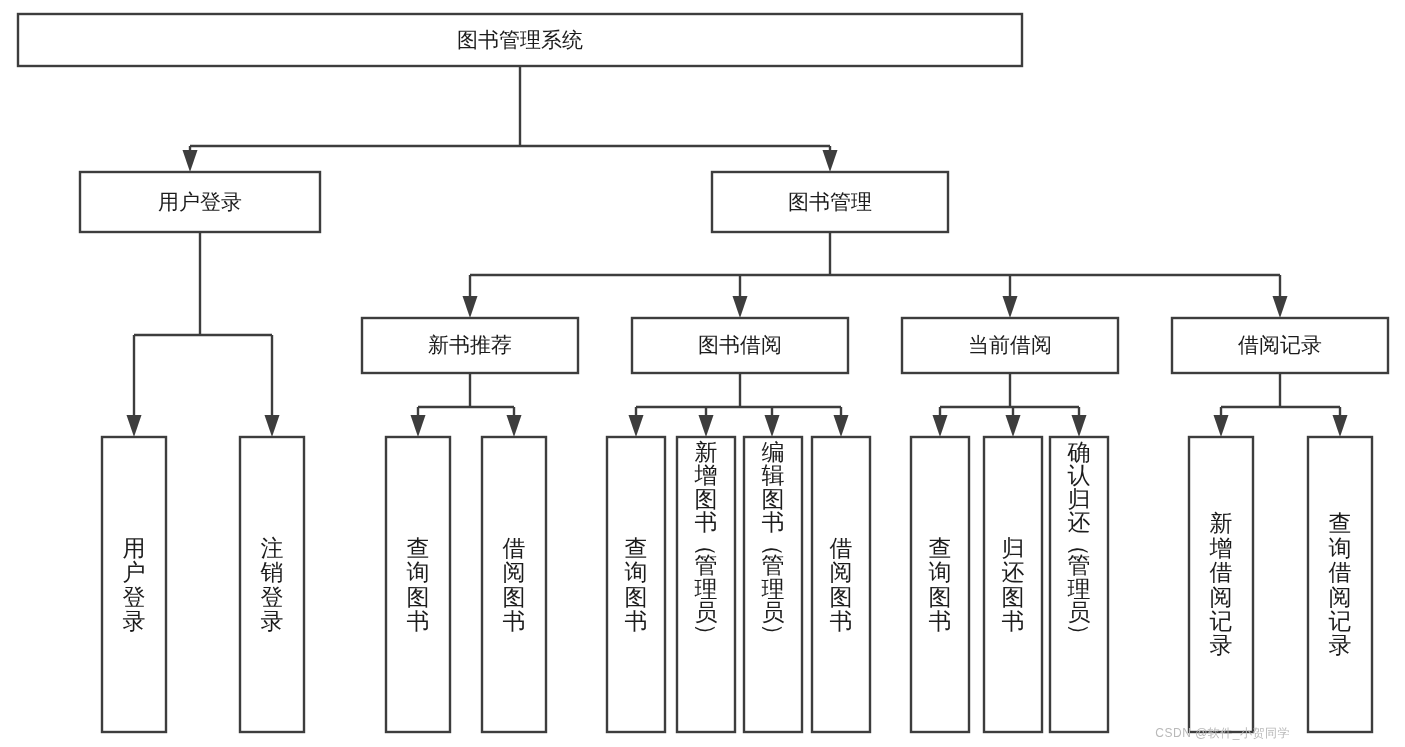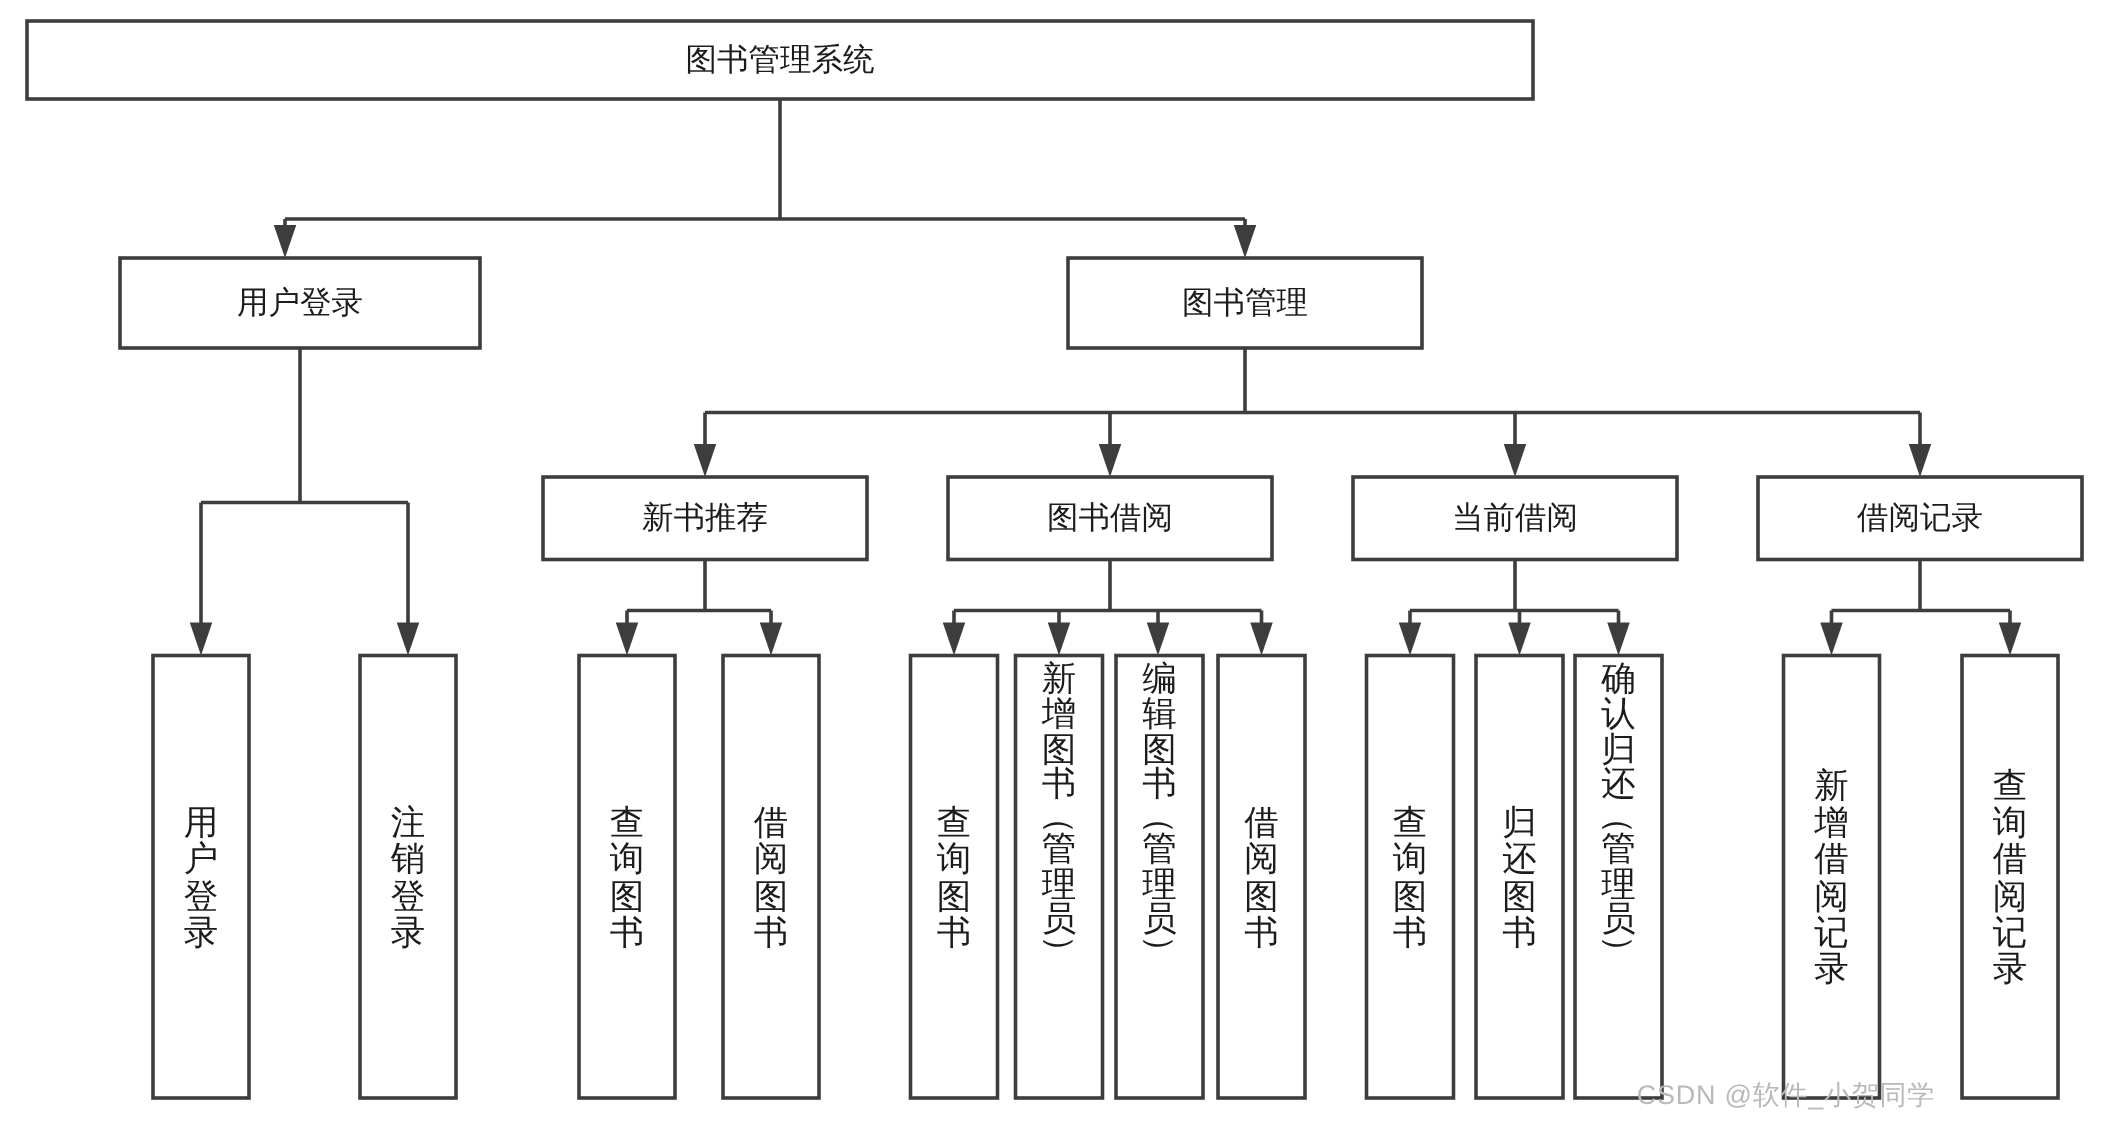--- a/index.html
+++ b/index.html
@@ -65,21 +65,21 @@
     white-space: pre;
   }
   .vlabel span {
     display: block;
   }
   .watermark {
     position: absolute;
     right: 8px;
     bottom: 5px;
     font-family: "Liberation Sans", "DejaVu Sans", sans-serif;
-    font-size: 18px;
+    font-size: 12px;
     color: #b9b9b9;
     letter-spacing: 0.5px;
     white-space: nowrap;
   }
 </style>
 </head>
 <body>
 
 <div id="diagram-root">
 

